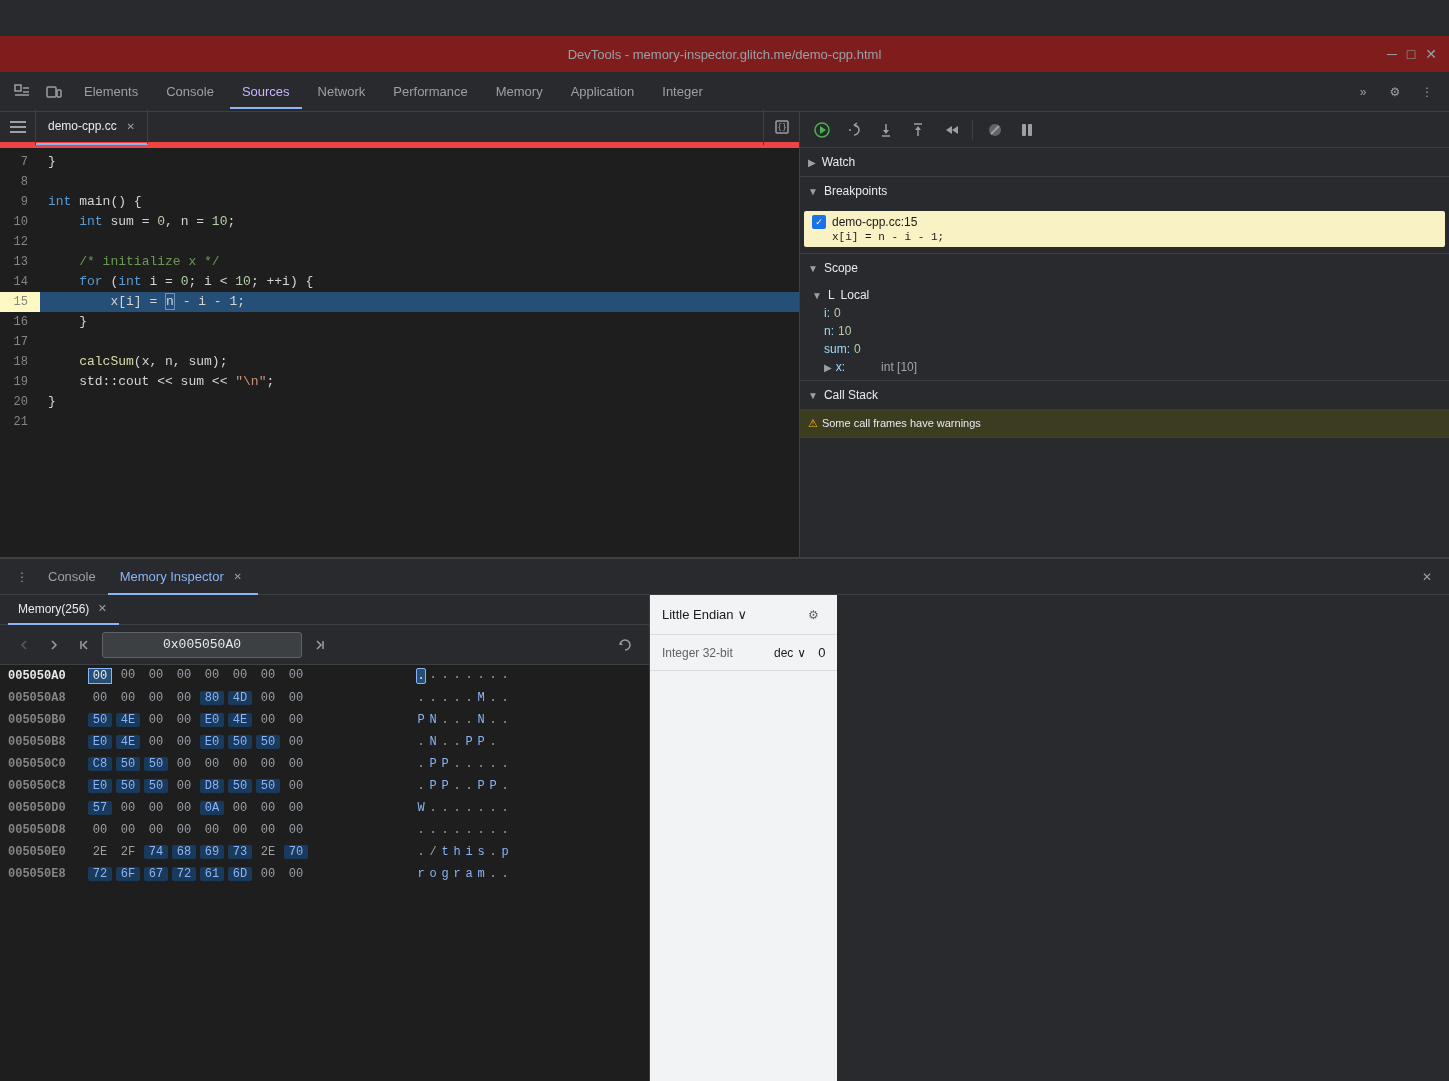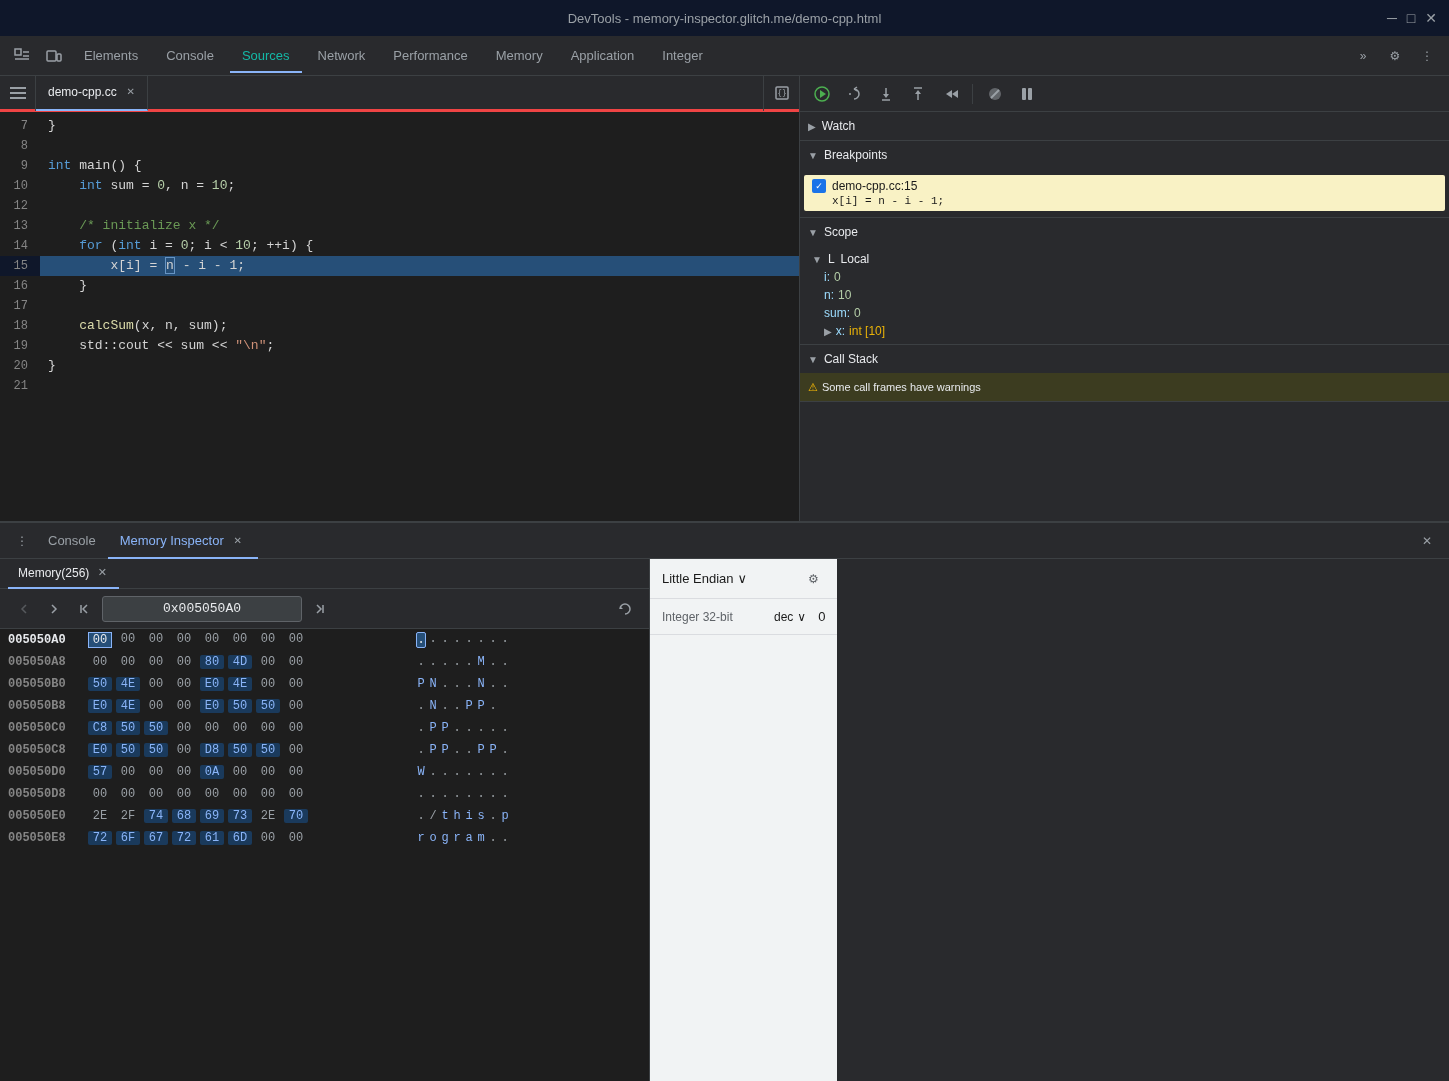--- a/index.html
+++ b/index.html
@@ -1,27 +1,28 @@
 <!DOCTYPE html>
 <html><head>
   <meta charset="utf-8">
   <style>
     * { box-sizing: border-box; margin: 0; padding: 0; }
     body { font-family: -apple-system, BlinkMacSystemFont, 'Segoe UI', sans-serif; font-size: 12px; background: #292a2d; color: #ccc; overflow: hidden; width: 1449px; height: 1081px; }
 
     
     .title-bar {
       height: 36px;
-      background: #0f172a;
+      background: #7f1d1d;
       display: flex;
       align-items: center;
       justify-content: center;
       color: #9aa0a6;
       font-size: 13px;
       position: relative;
+      margin-top: 36px;
     }
     .title-bar-controls {
       position: absolute;
       right: 12px;
       display: flex;
       gap: 10px;
     }
     .title-bar-controls span {
       color: #9aa0a6;
       font-size: 14px;
@@ -53,21 +54,21 @@
       padding: 0 12px;
       display: flex;
       align-items: center;
       color: #9aa0a6;
       cursor: pointer;
       border-radius: 3px;
       font-size: 13px;
       position: relative;
     }
     .top-tab.active {
-      color: #14b8a6;
+      color: #c4b5fd;
     }
     .top-tab.active::after {
       content: '';
       position: absolute;
       bottom: -1px;
       left: 0;
       right: 0;
       height: 2px;
       background: #8ab4f8;
     }
@@ -91,21 +92,21 @@
       flex: 0 0 800px;
       border-right: 1px solid #3c4043;
     }
 
     
     .file-tabs {
       height: 36px;
       background: #292a2d;
       display: flex;
       align-items: center;
-      border-bottom: 3px solid #ef4444;
+      border-bottom: 6px solid #ef4444;
     }
     .file-tab-toggle {
       width: 36px;
       height: 36px;
       display: flex;
       align-items: center;
       justify-content: center;
       cursor: pointer;
       color: #9aa0a6;
       border-right: 1px solid #3c4043;
@@ -169,21 +170,21 @@
       width: 40px;
       text-align: right;
       padding-right: 12px;
       color: #858585;
       font-size: 12px;
       user-select: none;
       flex-shrink: 0;
     }
     .code-line.highlighted .line-num {
       color: #858585;
-      background: #0f172a;
+      background: #fef9c3;
     }
     .line-content {
       padding-left: 8px;
       color: #d4d4d4;
       white-space: pre;
     }
     .line-content .kw { color: #569cd6; }
     .line-content .fn { color: #dcdcaa; }
     .line-content .cm { color: #6a9955; }
     .line-content .str { color: #ce9178; }
@@ -870,21 +871,21 @@
             <span class="prop-name">n:</span>
             <span class="prop-num">10</span>
           </div>
           <div class="scope-item">
             <span class="prop-name">sum:</span>
             <span class="prop-num">0</span>
           </div>
           <div class="scope-item">
             <span class="triangle" style="color:#9aa0a6;font-size:10px;">▶</span>
             <span class="prop-name">x:</span>
-            <span style="color:#eab308;">int [10]</span>
+            <span style="color:#a3a3a3;margin-left:32px;">int [10]</span>
           </div>
         </div>
       </div>
 
       <div class="debug-section">
         <div class="debug-section-header">
           <span class="triangle">▼</span>
           <span>Call Stack</span>
         </div>
         <div class="call-stack-warning">

